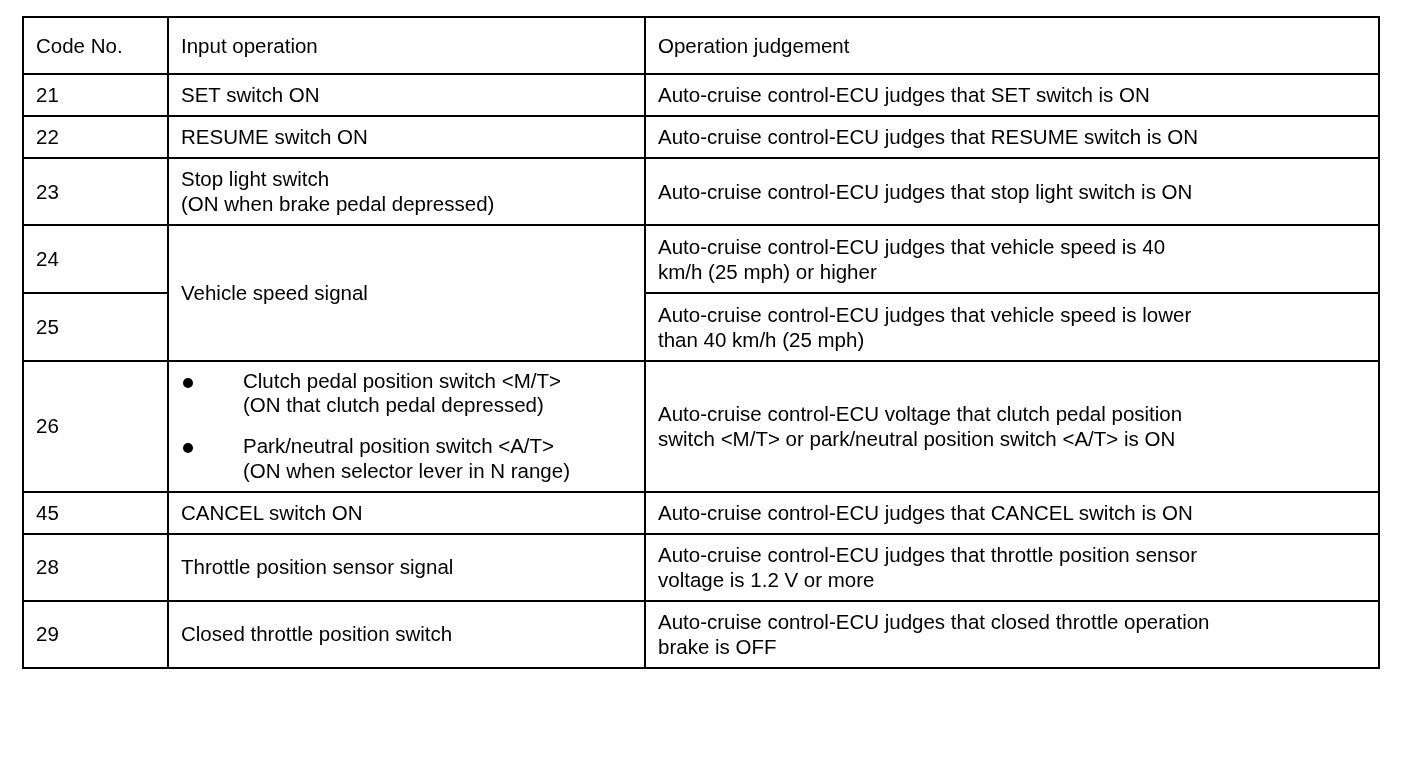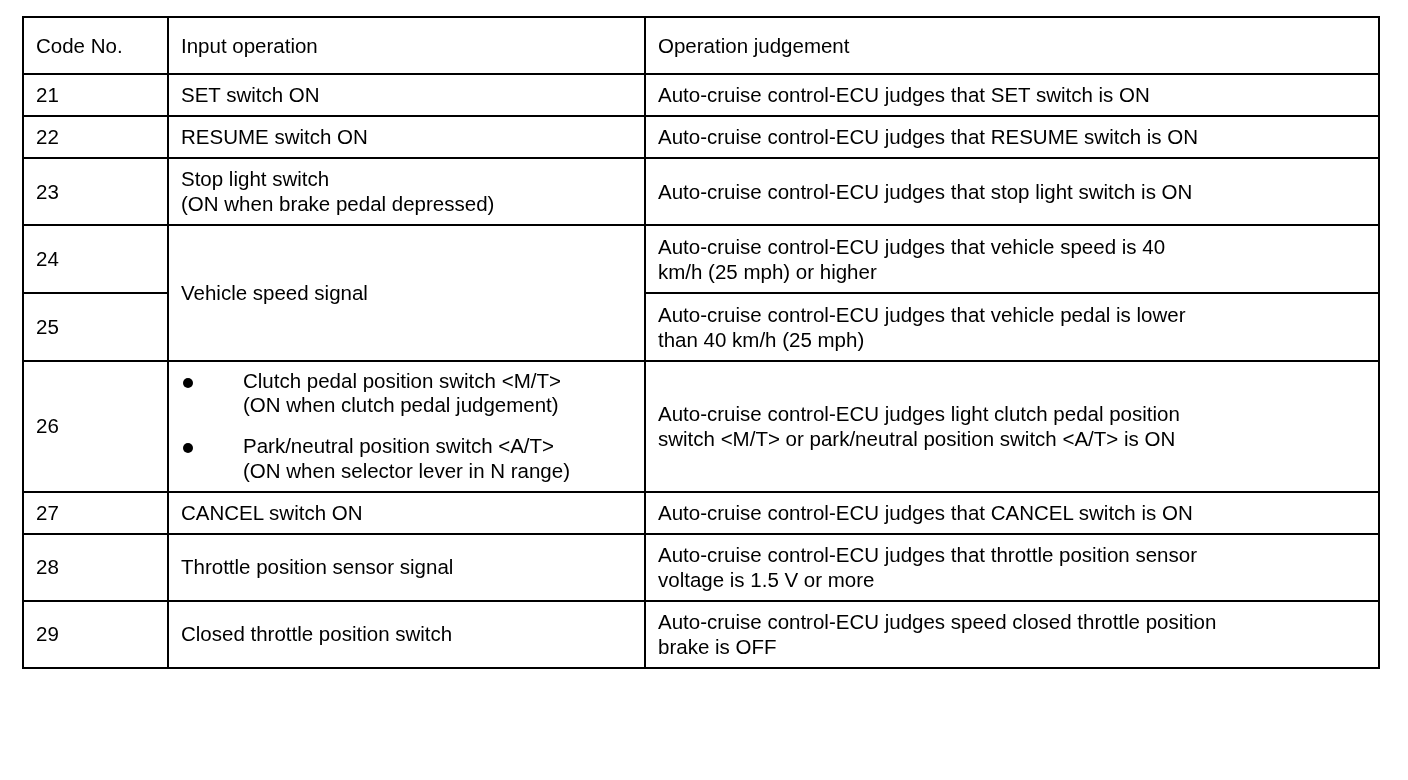--- a/index.html
+++ b/index.html
@@ -145,75 +145,75 @@
         </td>
         <td>
           <span class="ln">Auto-cruise control-ECU judges that vehicle speed is 40</span>
           <span class="ln">km/h (25 mph) or higher</span>
         </td>
       </tr>
 
       <tr class="r-25">
         <td class="cell-code">25</td>
         <td>
-          <span class="ln">Auto-cruise control-ECU judges that vehicle pedal is lower</span>
+          <span class="ln">Auto-cruise control-ECU judges that vehicle speed is lower</span>
           <span class="ln">than 40 km/h (25 mph)</span>
         </td>
       </tr>
 
       <tr class="r-26">
         <td class="cell-code">26</td>
         <td>
           <ul class="bullets">
             <li>
               <span class="dot"></span>
               <span class="ln">Clutch pedal position switch &lt;M/T&gt;</span>
-              <span class="sub-line">(ON when clutch pedal judgement)</span>
+              <span class="sub-line">(ON that clutch pedal depressed)</span>
             </li>
             <li>
               <span class="dot"></span>
               <span class="ln">Park/neutral position switch  &lt;A/T&gt;</span>
               <span class="sub-line">(ON when selector lever in N range)</span>
             </li>
           </ul>
         </td>
         <td>
-          <span class="ln">Auto-cruise control-ECU judges light clutch pedal position</span>
+          <span class="ln">Auto-cruise control-ECU voltage that clutch pedal position</span>
           <span class="ln">switch &lt;M/T&gt; or park/neutral position switch &lt;A/T&gt; is ON</span>
         </td>
       </tr>
 
       <tr class="r-27">
-        <td class="cell-code">27</td>
+        <td class="cell-code">45</td>
         <td>
           <span class="ln">CANCEL switch ON</span>
         </td>
         <td>
           <span class="ln">Auto-cruise control-ECU judges that CANCEL switch is ON</span>
         </td>
       </tr>
 
       <tr class="r-28">
         <td class="cell-code">28</td>
         <td>
           <span class="ln">Throttle position sensor signal</span>
         </td>
         <td>
           <span class="ln">Auto-cruise control-ECU judges that throttle position sensor</span>
-          <span class="ln">voltage is 1.5 V or more</span>
+          <span class="ln">voltage is 1.2 V or more</span>
         </td>
       </tr>
 
       <tr class="r-29">
         <td class="cell-code">29</td>
         <td>
           <span class="ln">Closed throttle position switch</span>
         </td>
         <td>
-          <span class="ln">Auto-cruise control-ECU judges speed closed throttle position</span>
+          <span class="ln">Auto-cruise control-ECU judges that closed throttle operation</span>
           <span class="ln">brake is OFF</span>
         </td>
       </tr>
 
     </tbody>
   </table>
 
 </div>
 
 </body></html>

